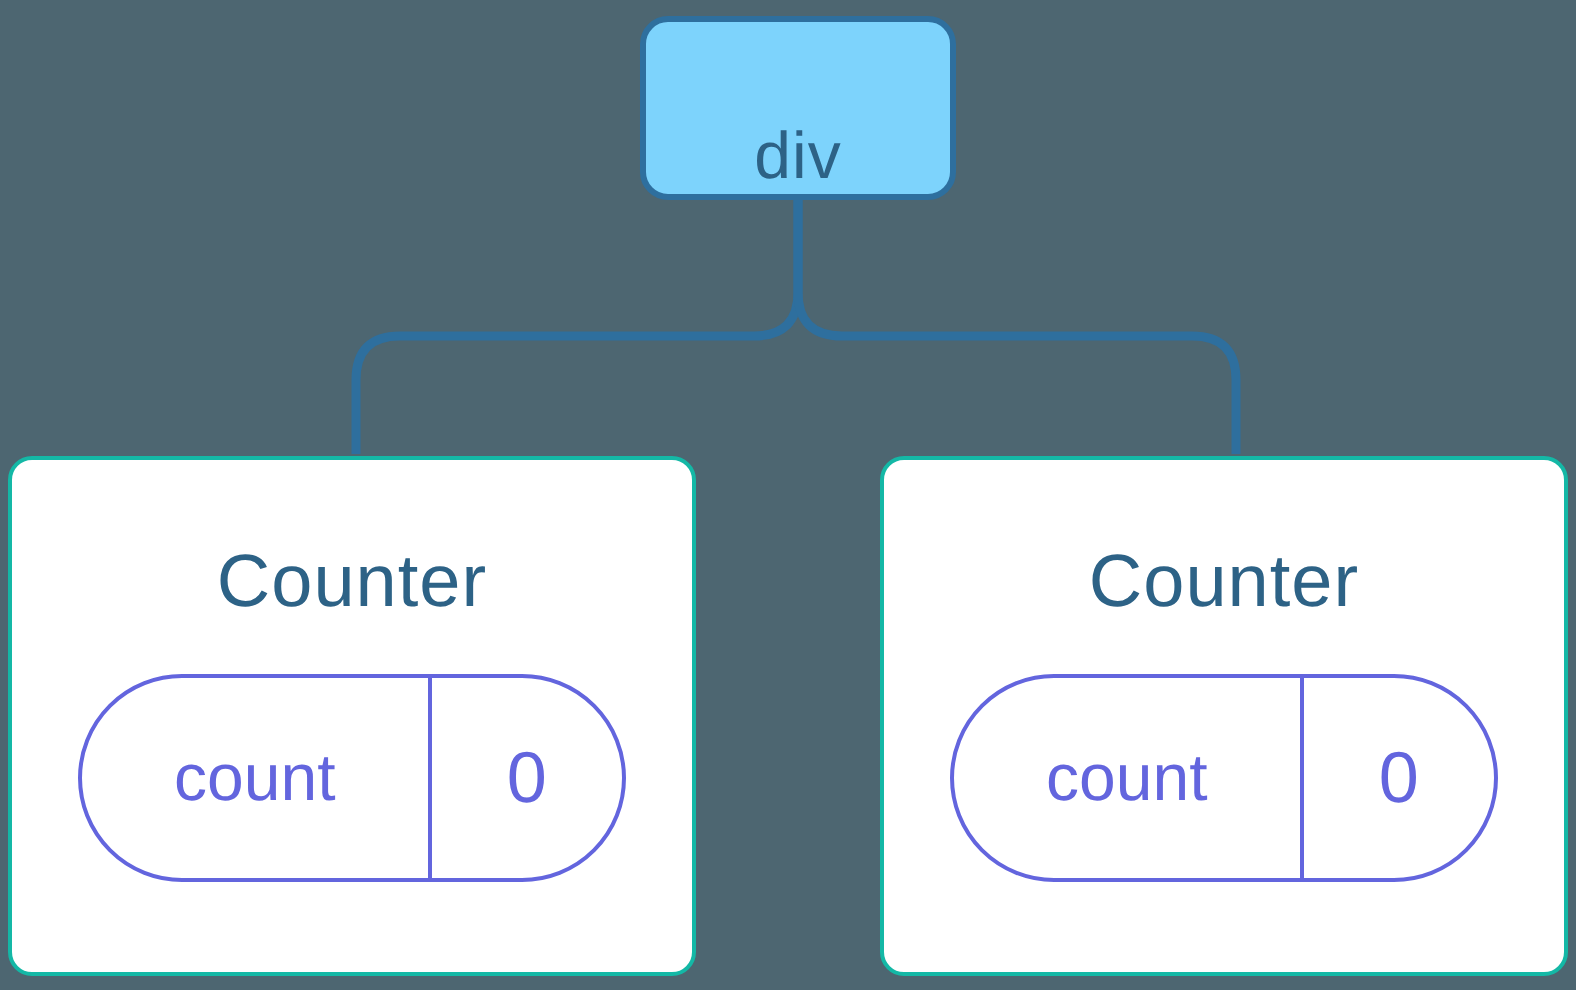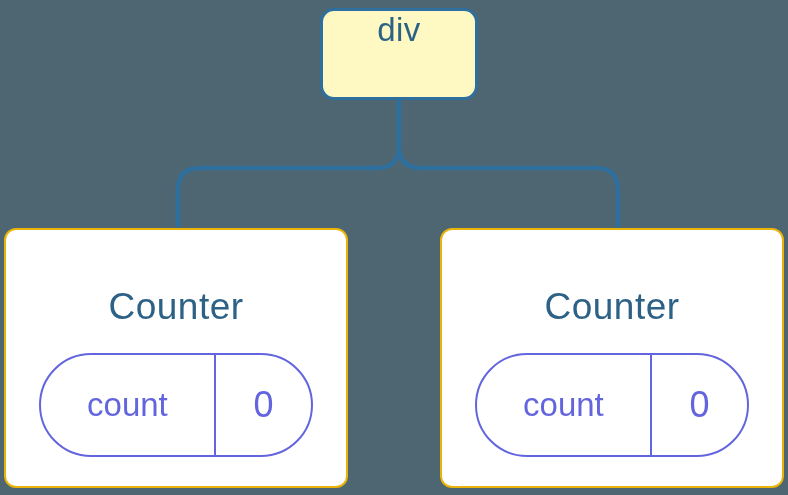--- a/index.html
+++ b/index.html
@@ -15,26 +15,26 @@
     background: #4d6671;
     overflow: hidden;
   }
   
   .root-node {
     position: absolute;
     left: 320px;
     top: 8px;
     width: 158px;
     height: 92px;
-    background: #fef9c3;
+    background: #7dd3fc;
     border: 3px solid #2e6f9e;
     border-radius: 14px;
     box-sizing: border-box;
     display: flex;
-    align-items: flex-start;
+    align-items: flex-end;
     justify-content: center;
   }
   .root-label {
     color: #2d6286;
     font-size: 33px;
     font-weight: 500;
     letter-spacing: 0.5px;
   }
   
   .connector {
@@ -50,24 +50,24 @@
     stroke: #2e6f9e;
     stroke-width: 4.5;
   }
   
   .card {
     position: absolute;
     top: 228px;
     width: 344px;
     height: 260px;
     background: #ffffff;
-    border: 2px solid #eab308;
+    border: 2px solid #14b8a6;
     border-radius: 12px;
     box-sizing: border-box;
-    padding-top: 58px;
+    padding-top: 42px;
     text-align: center;
   }
   .card.left  { left: 4px; }
   .card.right { left: 440px; }
   .card-title {
     color: #2d6286;
     font-size: 37px;
     font-weight: 500;
     line-height: 1;
     letter-spacing: 0.5px;

